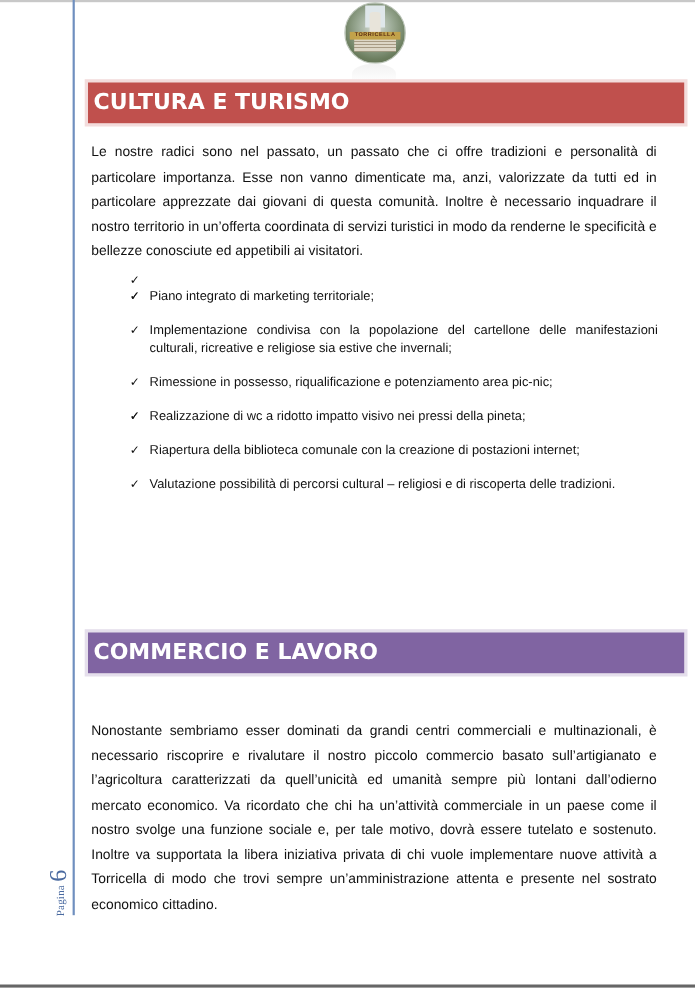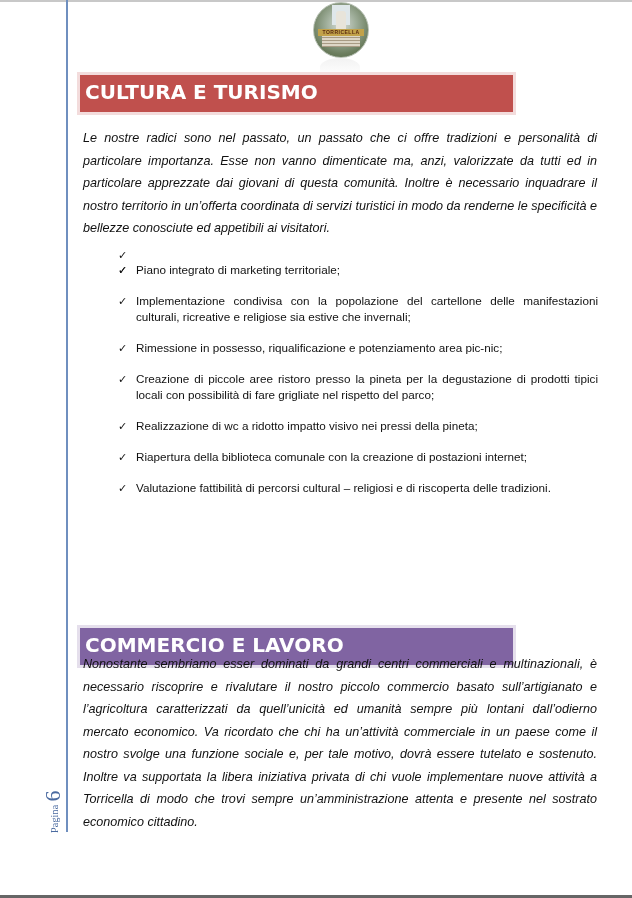--- a/index.html
+++ b/index.html
@@ -23,32 +23,32 @@
     border: 1px solid #b9c2b6; overflow: hidden; }
   .logo .sky { position: absolute; left: 18px; top: 2px; width: 18px; height: 20px; background: #dfe7ea; }
   .logo .monument { position: absolute; left: 22px; top: 8px; width: 10px; height: 26px; background: #e8e4da; border-radius: 3px 3px 0 0; }
   .logo .steps { position: absolute; left: 8px; top: 32px; width: 38px; height: 12px;
     background: repeating-linear-gradient(#ddd6c6 0 2px, #a89b84 2px 3px); }
   .logo .banner { position: absolute; left: 4px; top: 26px; width: 46px; height: 7px; background: #c2a24a;
     font-size: 5px; line-height: 7px; color: #5a2a10; font-weight: bold; text-align: center; letter-spacing: 0.5px; font-family: "Liberation Sans", sans-serif; }
   .logo-shadow { position: absolute; left: 320px; top: 58px; width: 40px; height: 18px; border-radius: 50% 50% 0 0;
     background: linear-gradient(#f2f2f2, #ffffff); }
 
-  .section-header { position: absolute; left: 77px; width: 439px; height: 43px; }
+  .section-header { position: absolute; left: 77px; width: 548px; height: 43px; }
   .section-header .bar { position: absolute; left: 3px; top: 3px; right: 3px; bottom: 3px; }
   .section-header .title {
     position: absolute; left: 8px; top: 8px; color: #ffffff; font-size: 20px; font-weight: bold;
     font-family: "DejaVu Sans", sans-serif; letter-spacing: 0px;
   }
   #hdr-cultura { top: 72px; background: #f3dcdc; }
   #hdr-cultura .bar { background: #c0504d; }
-  #hdr-commercio { top: 625px; background: #e5dfec; }
+  #hdr-commercio { top: 572px; background: #e5dfec; }
   #hdr-commercio .bar { background: #8064a2; }
 
-  .para { position: absolute; left: 83px; width: 514px; font-style: italic; font-size: 12.6px; line-height: 22.5px;
+  .para { position: absolute; left: 83px; width: 514px; font-size: 12.6px; line-height: 22.5px;
     text-align: justify; color: #111; }
   #para-cultura { top: 127px; }
   #para-commercio { top: 653px; }
 
   .checklist { position: absolute; left: 118px; top: 247px; width: 480px; margin: 0; padding: 0; list-style: none; }
   .checklist li { position: relative; padding-left: 18px; font-size: 11.7px; line-height: 16px; text-align: justify;
     margin-bottom: 15px; color: #111; }
   .checklist li .check { position: absolute; left: 0; top: 0; font-size: 11px; }
 </style>
 </head>
@@ -71,24 +71,24 @@
 </div>
 
 <div class="para" id="para-cultura">Le nostre radici sono nel passato, un passato che ci offre tradizioni e personalità di particolare importanza. Esse non vanno dimenticate ma, anzi, valorizzate da tutti ed in particolare apprezzate dai giovani di questa comunità. Inoltre è necessario inquadrare il nostro territorio in un’offerta coordinata di servizi turistici in modo da renderne le specificità e bellezze conosciute ed appetibili ai visitatori.</div>
 
 <ul class="checklist">
   <li><span class="check">✓</span></li>
   <li><span class="check">✓</span></li>
   <li><span class="check">✓</span><span>Piano integrato di marketing territoriale;</span></li>
   <li><span class="check">✓</span><span>Implementazione condivisa con la popolazione del cartellone delle manifestazioni culturali, ricreative e religiose sia estive che invernali;</span></li>
   <li><span class="check">✓</span><span>Rimessione in possesso, riqualificazione e potenziamento area pic-nic;</span></li>
-  <li><span class="check">✓</span><span>Creazione di piccole aree ristoro presso la pineta per la degustazione di prodotti tipici locali con possibilità di fare grigliate nel rispetto del parco;</span></li>
+  <li><span class="check">✓</span></li>
   <li><span class="check">✓</span><span>Realizzazione di wc a ridotto impatto visivo nei pressi della pineta;</span></li>
   <li><span class="check">✓</span><span>Riapertura della biblioteca comunale con la creazione di postazioni internet;</span></li>
-  <li><span class="check">✓</span><span>Valutazione fattibilità di percorsi cultural – religiosi e di riscoperta delle tradizioni.</span></li>
+  <li><span class="check">✓</span><span>Valutazione possibilità di percorsi cultural – religiosi e di riscoperta delle tradizioni.</span></li>
 </ul>
 
 <div class="section-header" id="hdr-commercio">
   <div class="bar"></div>
   <div class="title">COMMERCIO E LAVORO</div>
 </div>
 
 <div class="para" id="para-commercio">Nonostante sembriamo esser dominati da grandi centri commerciali e multinazionali, è necessario riscoprire e rivalutare il nostro piccolo commercio basato sull’artigianato e l’agricoltura caratterizzati da quell’unicità ed umanità sempre più lontani dall’odierno mercato economico. Va ricordato che chi ha un’attività commerciale in un paese come il nostro svolge una funzione sociale e, per tale motivo, dovrà essere tutelato e sostenuto. Inoltre va supportata la libera iniziativa privata di chi vuole implementare nuove attività a Torricella di modo che trovi sempre un’amministrazione attenta e presente nel sostrato economico cittadino.</div>
 
 <div class="page-number">

